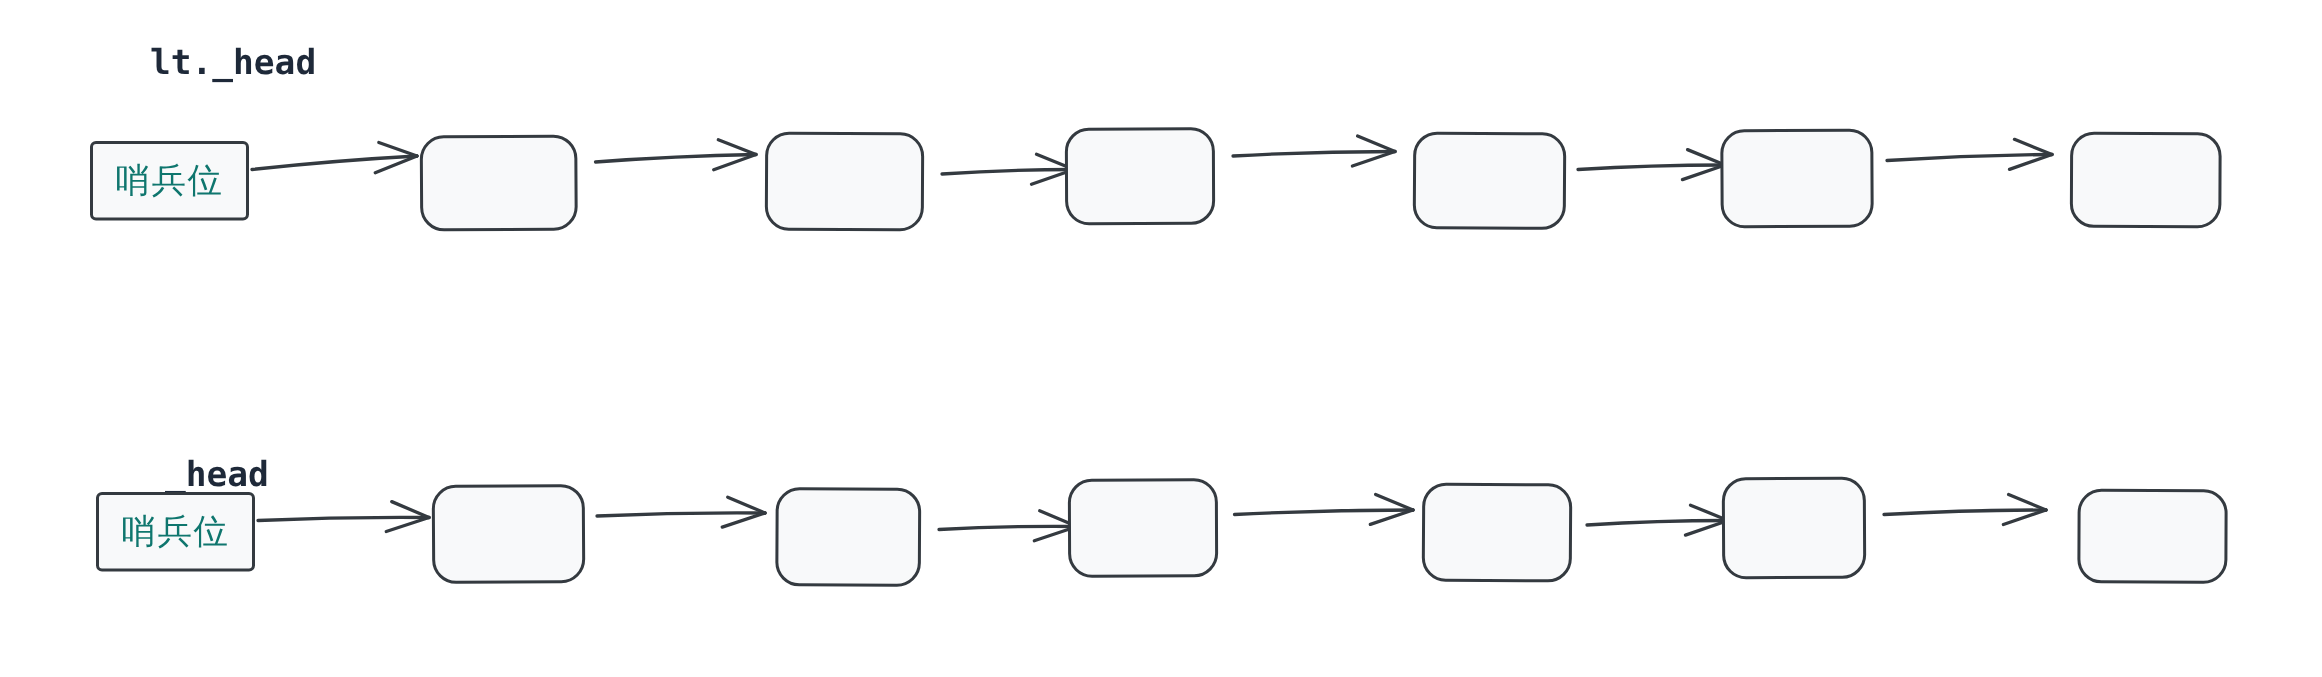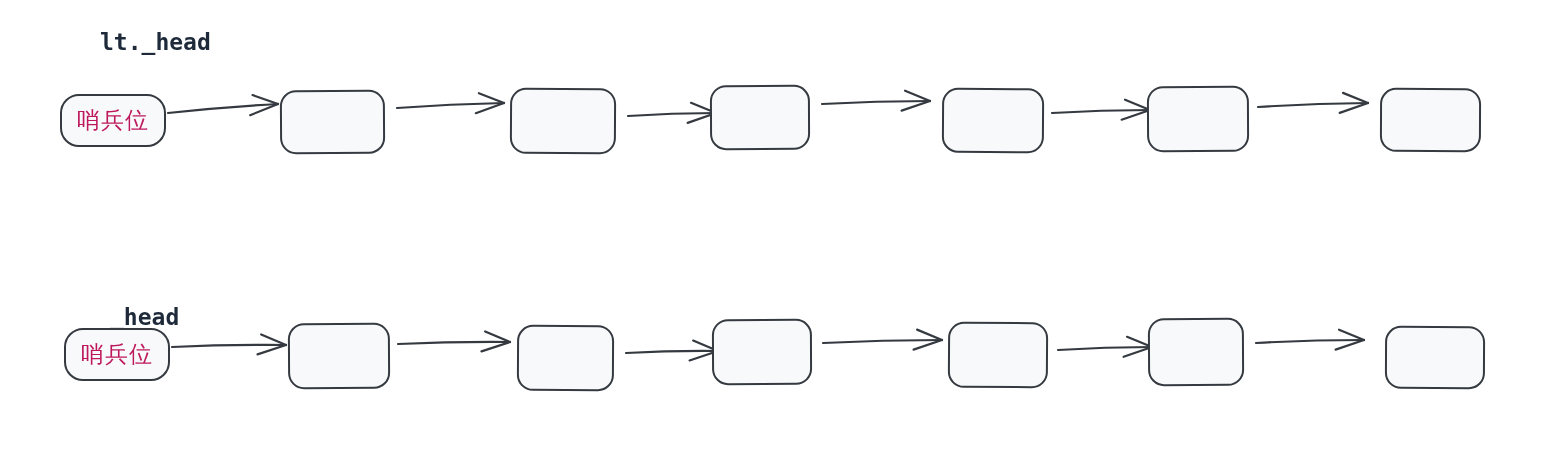--- a/index.html
+++ b/index.html
@@ -35,24 +35,24 @@
     position:absolute;
     box-sizing:border-box;
     border:2.3px solid var(--stroke);
     border-radius:16px;
     background:var(--fill);
     display:flex;
     align-items:center;
     justify-content:center;
   }
   .sentinel{
-    border-radius:19px;
+    border-radius:4px;
     font-family:Liberation Serif, serif;
     font-size:23px;
-    color:#be185d;
+    color:#0f766e;
     letter-spacing:1px;
   }
   .row-label{
     position:absolute;
     font-family:"DejaVu Sans Mono","Liberation Mono",monospace;
     font-size:23px;
     font-weight:600;
     color:var(--text);
     white-space:pre;
   }

